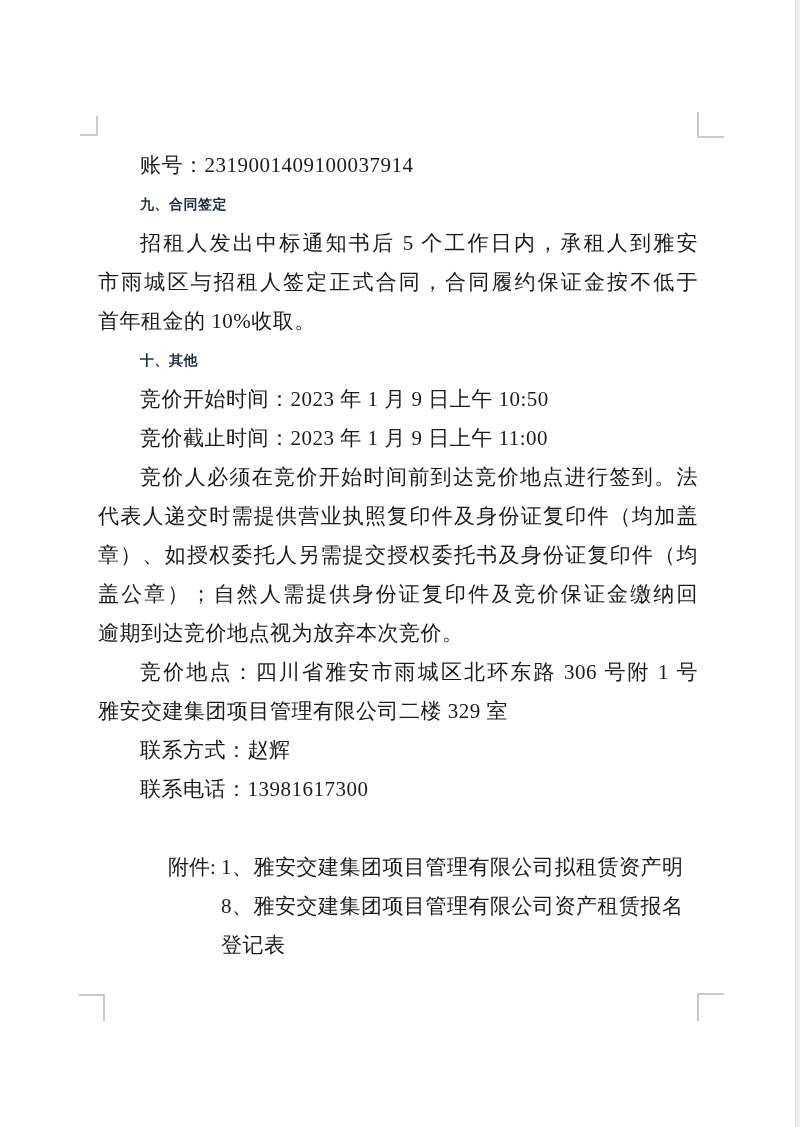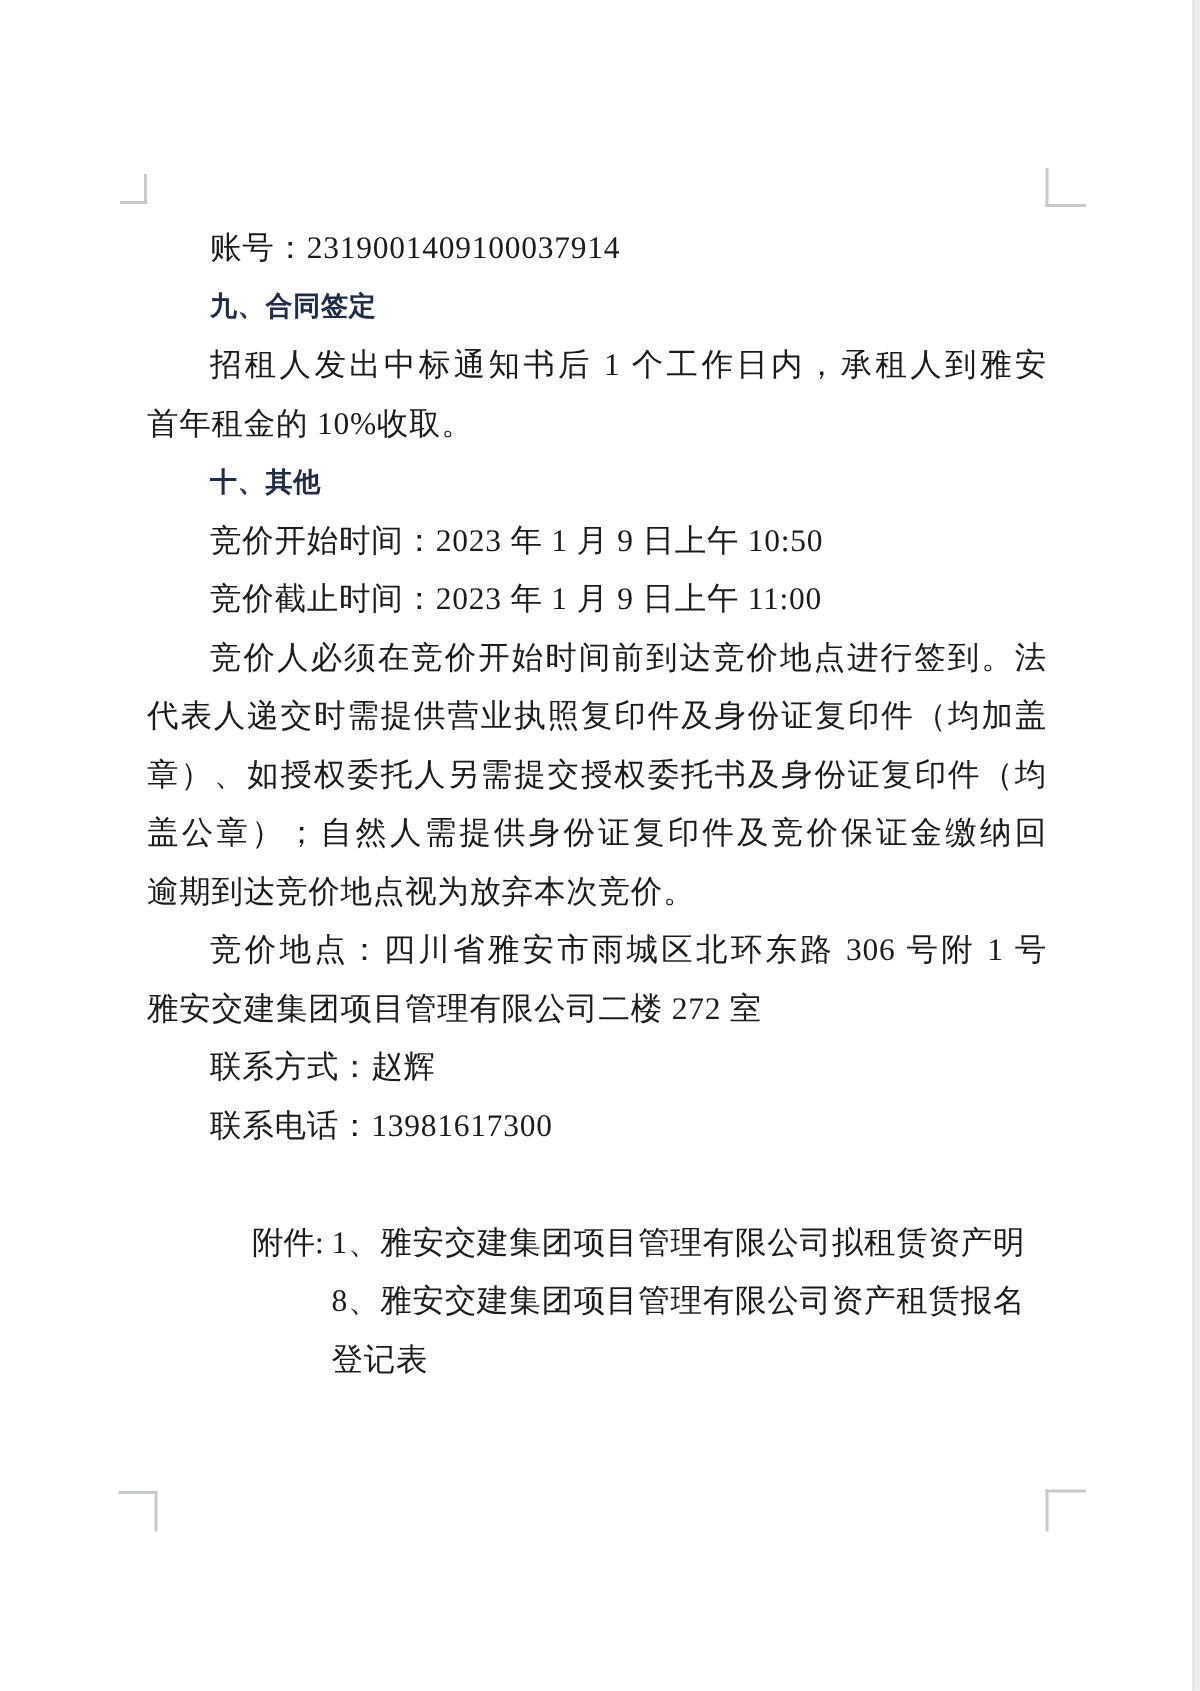--- a/index.html
+++ b/index.html
@@ -32,21 +32,21 @@
   .line.full {
     white-space: normal;
     overflow: hidden;
     text-align: justify;
     text-align-last: justify;
   }
   .line.indent { padding-left: 42px; font-family: Liberation Serif, serif; }
   .line.heading {
     font-weight: bold;
     color: #1f2c46;
-    font-size: 18px;
+    font-size: 14px;
   }
   .spacer { height: 39px; }
   .para { }
   
   .attachments {
     position: relative;
     padding-left: 123px;
   }
   .attach-label {
     position: absolute;
@@ -93,36 +93,37 @@
 
   <div id="crop-tl" class="crop"></div>
   <div id="crop-tr" class="crop"></div>
   <div id="crop-bl" class="crop"></div>
   <div id="crop-br" class="crop"></div>
 
   <div id="doc-content">
       <div class="line indent">账号：2319001409100037914</div>
       <div class="line indent heading">九、合同签定</div>
       <div class="para">
-        <div class="line indent full">招租人发出中标通知书后 1 个工作日内，承租人到雅安</div>
+        <div class="line indent full">招租人发出中标通知书后 5 个工作日内，承租人到雅安</div>
+        <div class="line full">市雨城区与招租人签定正式合同，合同履约保证金按不低于</div>
         <div class="line">首年租金的 10%收取。</div>
       </div>
       <div class="line indent heading">十、其他</div>
       <div class="line indent">竞价开始时间：2023 年 1 月 9 日上午 10:50</div>
       <div class="line indent">竞价截止时间：2023 年 1 月 9 日上午 11:00</div>
       <div class="para">
         <div class="line indent full">竞价人必须在竞价开始时间前到达竞价地点进行签到。法定</div>
         <div class="line full">代表人递交时需提供营业执照复印件及身份证复印件（均加盖公</div>
         <div class="line full">章）、如授权委托人另需提交授权委托书及身份证复印件（均加</div>
         <div class="line full">盖公章）；自然人需提供身份证复印件及竞价保证金缴纳回执。</div>
         <div class="line">逾期到达竞价地点视为放弃本次竞价。</div>
       </div>
       <div class="para">
         <div class="line indent full">竞价地点：四川省雅安市雨城区北环东路 306 号附 1 号</div>
-        <div class="line">雅安交建集团项目管理有限公司二楼 272 室</div>
+        <div class="line">雅安交建集团项目管理有限公司二楼 329 室</div>
       </div>
       <div class="line indent">联系方式：赵辉</div>
       <div class="line indent">联系电话：13981617300</div>
       <div class="spacer"></div>
       <div class="attachments">
         <span class="attach-label">附件:</span>
         <div class="attach-item">
           <div class="line">1、雅安交建集团项目管理有限公司拟租赁资产明</div>
         </div>
         <div class="attach-item">

